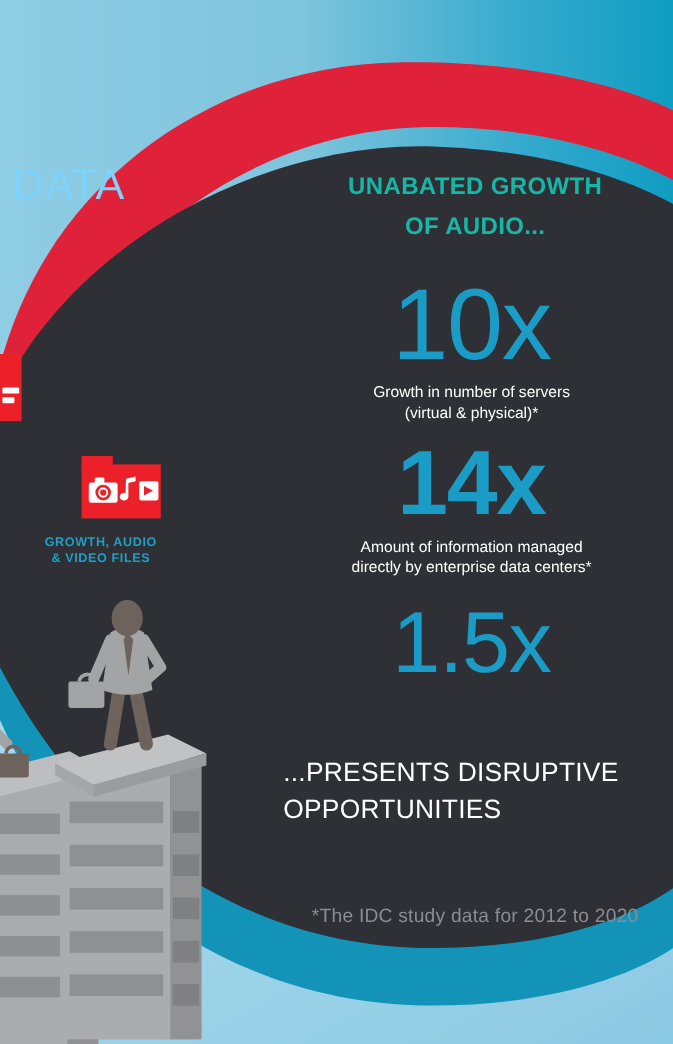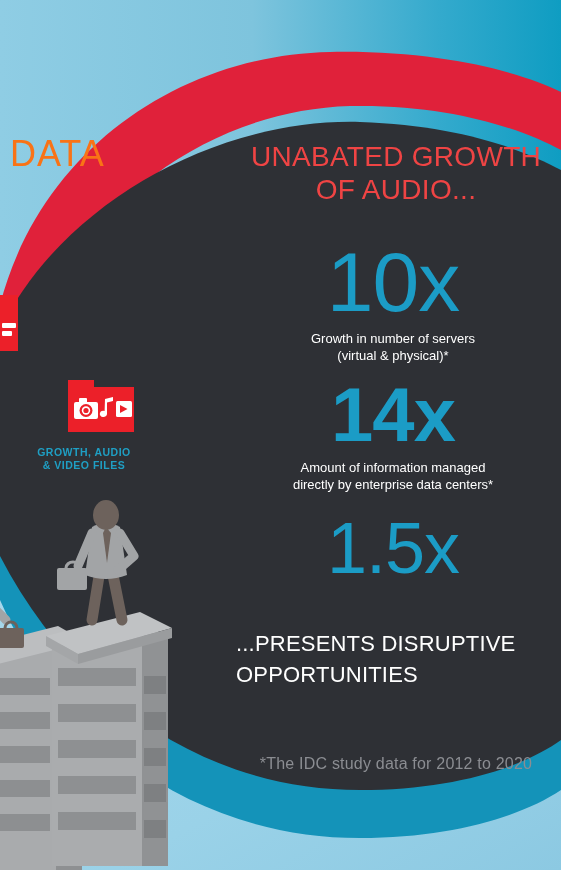--- a/index.html
+++ b/index.html
@@ -9,21 +9,21 @@
     font-family:"Liberation Sans", sans-serif;
     overflow:hidden;
   }
   #stage{position:relative;width:561px;height:870px;overflow:hidden;background:#2e3035;}
   #bg{position:absolute;inset:0;width:561px;height:870px;}
 
   
   .data-word{
     position:absolute;left:10px;top:134px;
     font-size:36px;font-weight:400;letter-spacing:1px;
-    color:#f97316;line-height:40px;
+    color:#7dd3fc;line-height:40px;
   }
   .clip-icon{
     position:absolute;left:-22px;top:295px;width:40px;height:56px;
     background:#ec2029;
   }
   .clip-icon .gl{
     position:absolute;left:24px;top:28px;width:14px;height:5px;
     background:#fff;border-radius:1px;
   }
   .clip-icon .gl2{
@@ -39,24 +39,24 @@
   .media-label{
     position:absolute;left:10px;top:446px;width:148px;
     text-align:center;
     font-size:10.5px;font-weight:bold;letter-spacing:.5px;line-height:13px;
     color:#1f9fc4;
   }
 
   
   .headline{
     position:absolute;left:236px;top:140px;width:320px;
-    text-align:center;color:#ef4444;
-    font-size:28px;font-weight:400;line-height:33px;letter-spacing:.3px;
-  }
-  .stat{position:absolute;width:330px;text-align:center;margin-top:12px;}
+    text-align:center;color:#14b8a6;
+    font-size:20px;font-weight:700;line-height:33px;letter-spacing:.3px;
+  }
+  .stat{position:absolute;width:330px;text-align:center;}
   .stat .num{
     color:#1b9cc6;font-weight:300;letter-spacing:-1px;
     line-height:1;
   }
   .stat .cap{
     color:#ffffff;font-size:13px;font-weight:normal;line-height:17px;
     margin-top:6px;
   }
   #stat-1{left:228px;top:228px;}
   #stat-1 .num{font-size:84px;}

